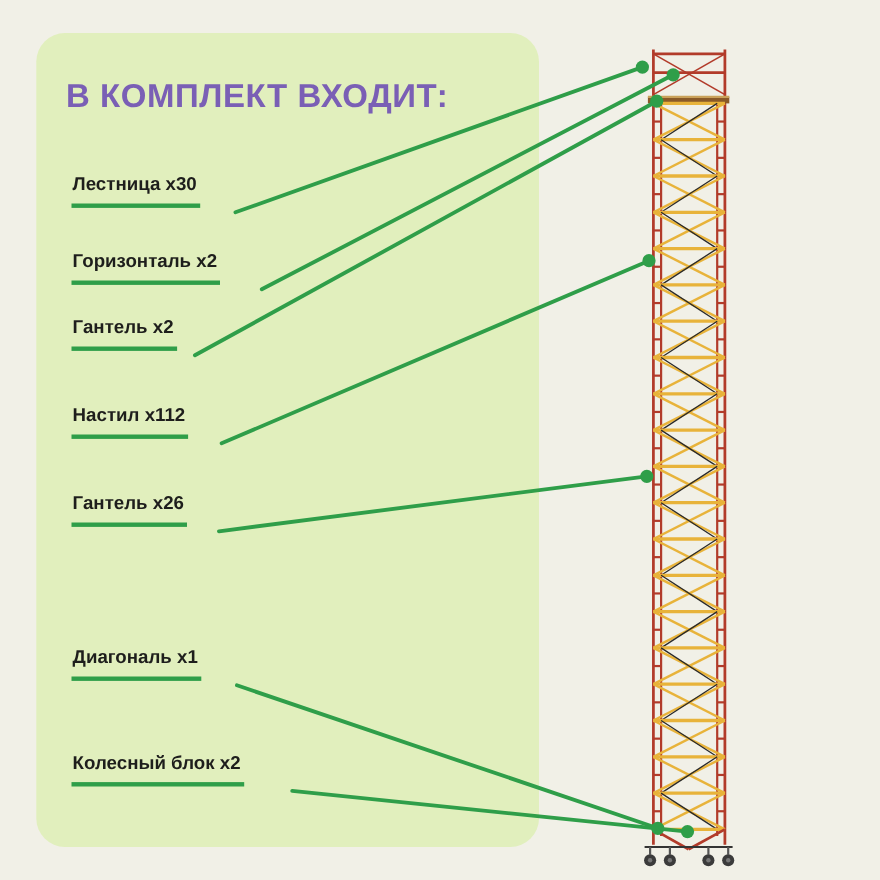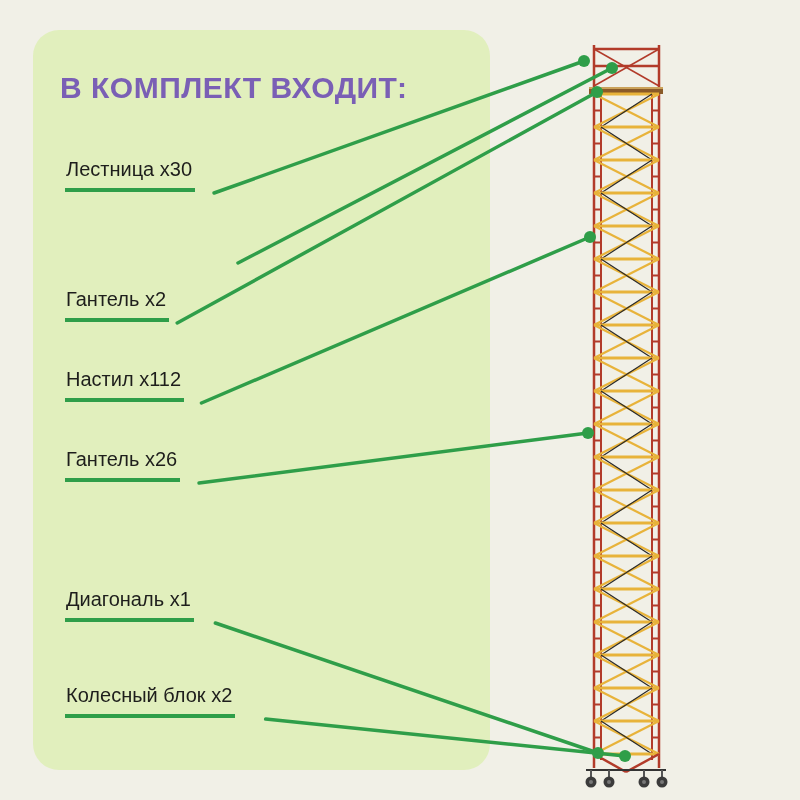--- a/index.html
+++ b/index.html
@@ -28,22 +28,22 @@
     color:var(--title,#7a5fb5);
     white-space:nowrap;
   }
   .kit-item{
     position:absolute;
     left:32px;
     white-space:nowrap;
   }
   .kit-item-label{
     display:inline-block;
-    font-size:20px;
-    font-weight:normal;
+    font-size:17px;
+    font-weight:bold;
     color:var(--text,#1e1e1c);
     border-bottom:4px solid var(--accent-green,#2f9e49);
     padding:0 3px 7px 1px;
   }
   #diagram{
     position:absolute;
     left:0;top:0;
     width:800px;height:800px;
     z-index:2;
     pointer-events:none;
@@ -52,20 +52,23 @@
 </head>
 <body>
 
 <div class="canvas">
 
   <div class="panel">
     <h1 class="panel-title">В КОМПЛЕКТ ВХОДИТ:</h1>
 
     <div class="kit-item" style="top:128px">
       <span class="kit-item-label">Лестница x30</span>
+    </div>
+    <div class="kit-item" style="top:198px">
+      <span class="kit-item-label">Горизонталь x2</span>
     </div>
     <div class="kit-item" style="top:258px">
       <span class="kit-item-label">Гантель x2</span>
     </div>
     <div class="kit-item" style="top:338px">
       <span class="kit-item-label">Настил x112</span>
     </div>
     <div class="kit-item" style="top:418px">
       <span class="kit-item-label">Гантель x26</span>
     </div>

